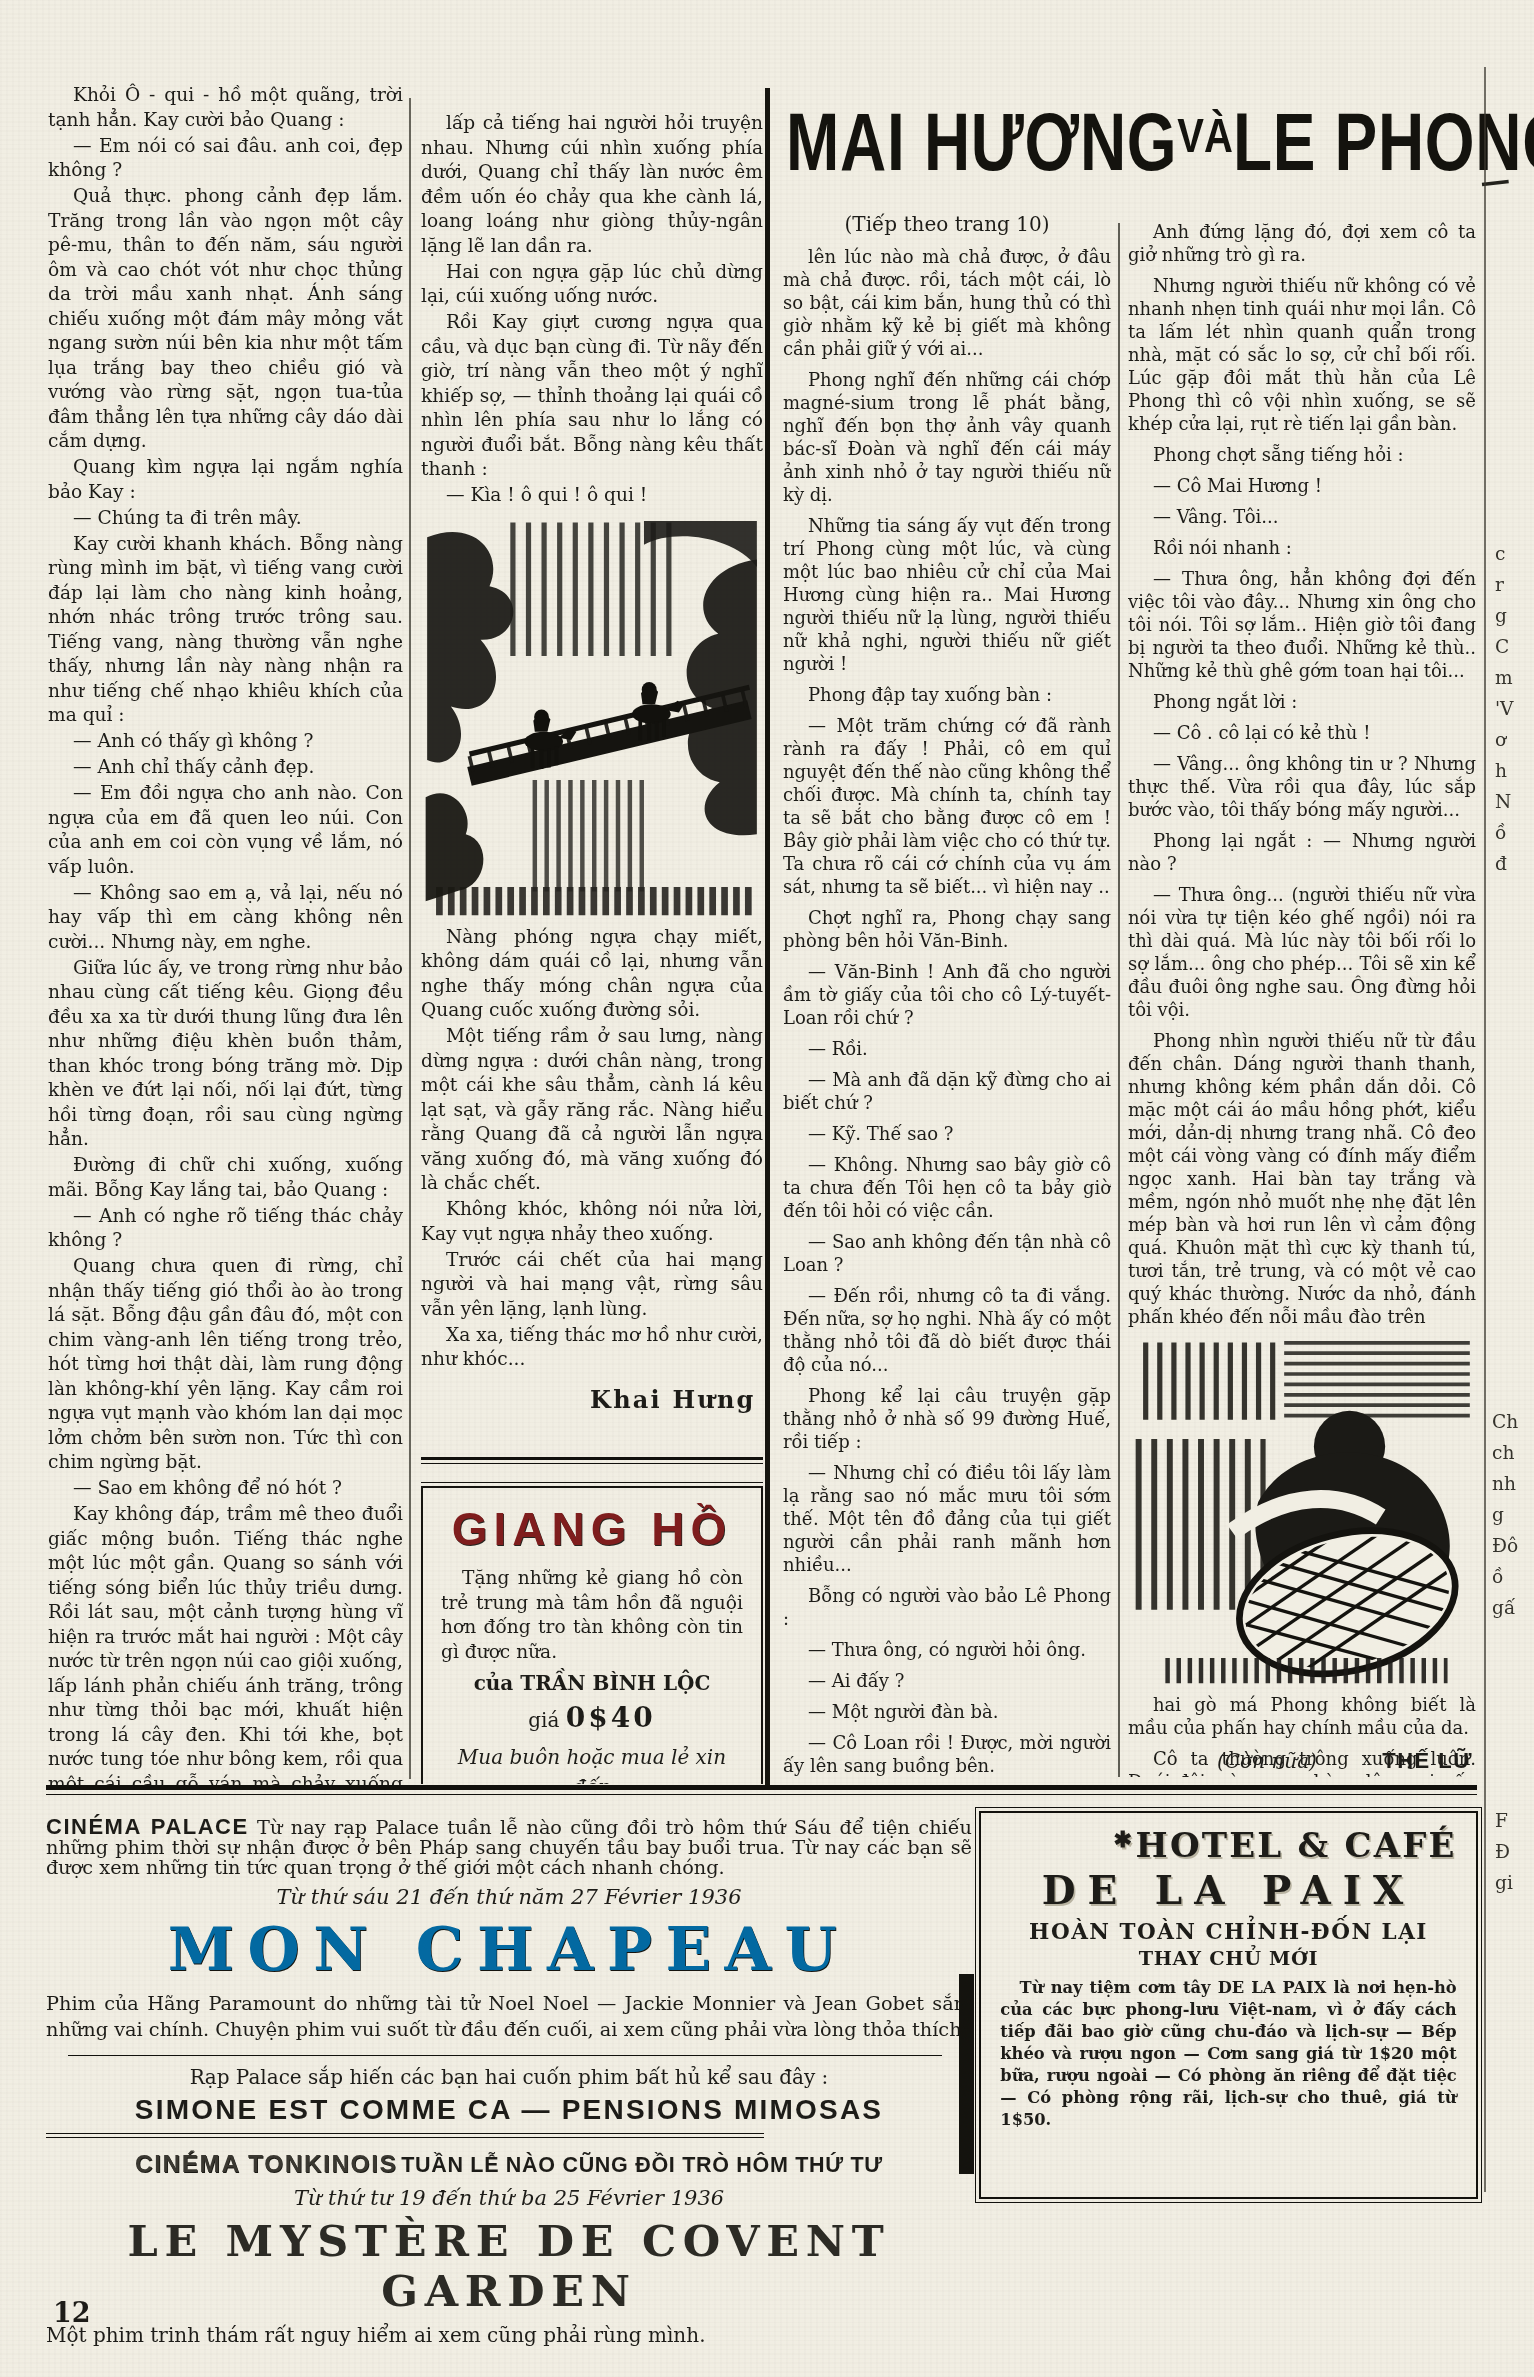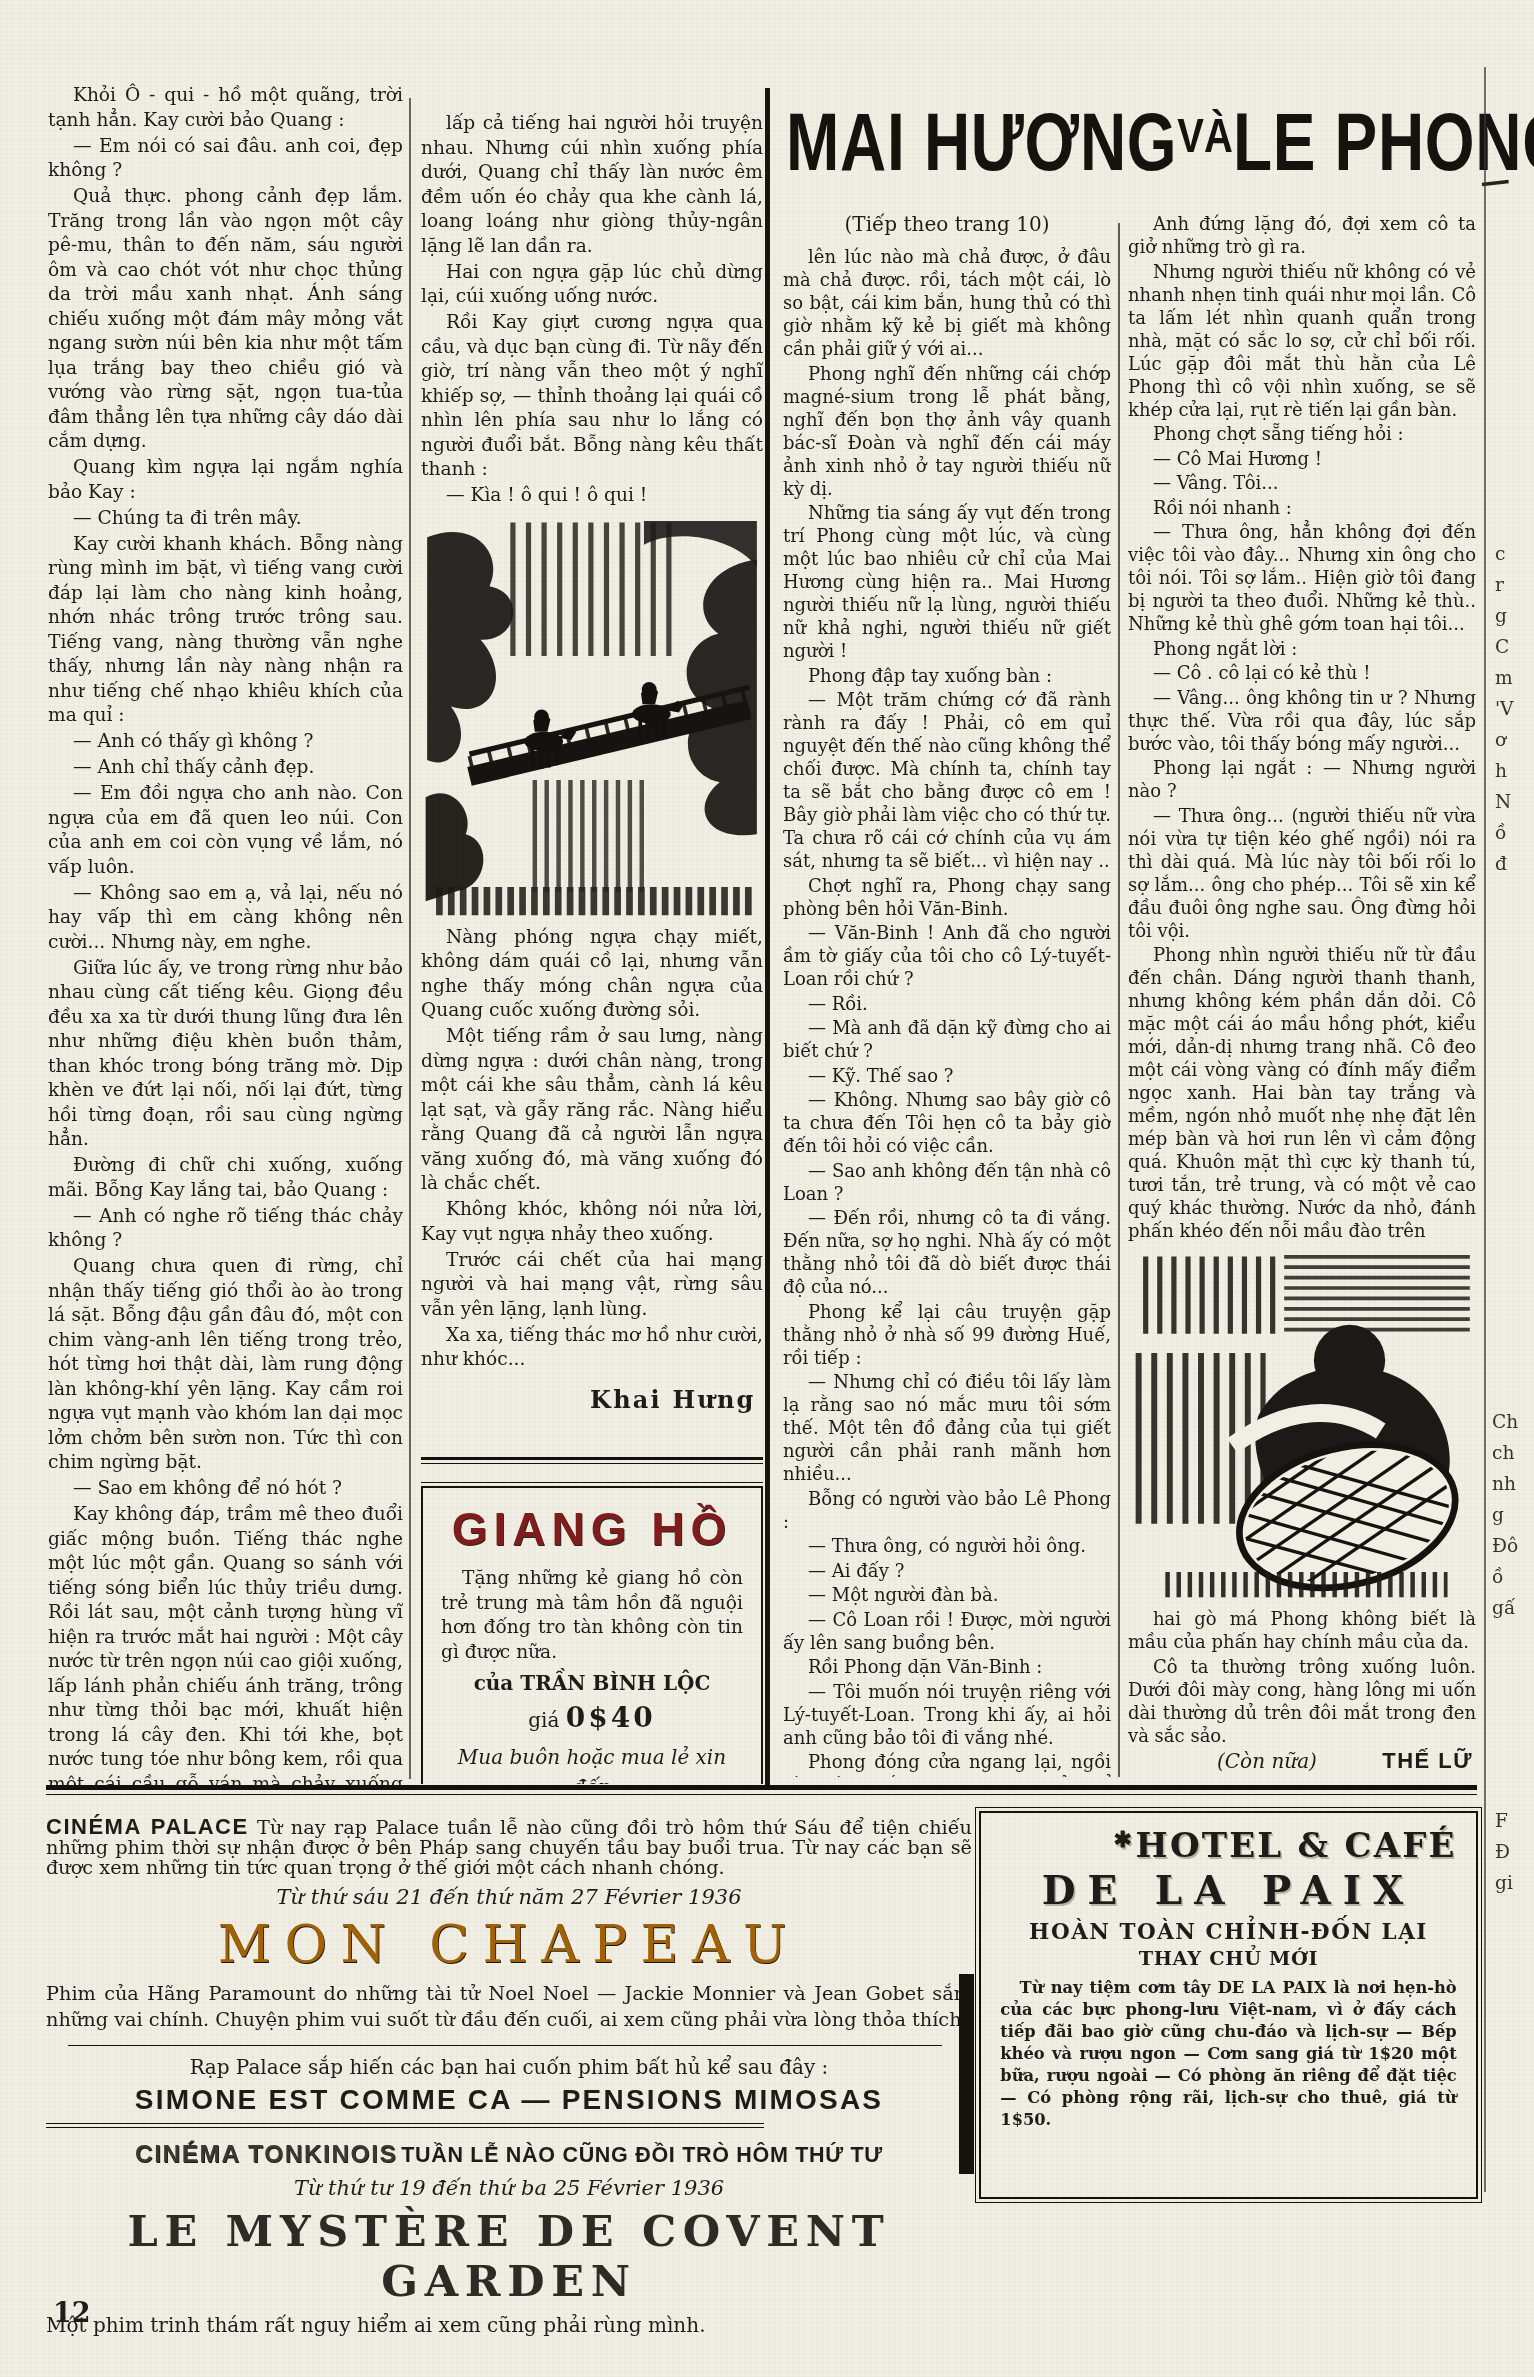--- a/index.html
+++ b/index.html
@@ -8,21 +8,21 @@
     background:#f1eee3;
     background-image:
       repeating-linear-gradient(0deg, rgba(60,50,30,0.015) 0 1.5px, transparent 1.5px 4.5px),
       repeating-linear-gradient(90deg, rgba(90,80,60,0.018) 0 2.2px, transparent 2.2px 6px);
     color:#1d1c18;
     font-family:"DejaVu Serif","Liberation Serif",serif;
   }
   .abs{position:absolute;}
   .col{overflow:hidden;}
   .para{margin:0 0 1.5px 0;text-indent:25px;text-align:justify;font-size:18.6px;line-height:24.5px;}
-  #colA .para, #colB .para{font-size:18px;line-height:23px;}
+  #colA .para, #colB .para{font-size:18px;line-height:23px;margin-top:8px;}
   .vline{background:#3a382f;}
   .rule-heavy{border-top:5.2px solid #12110d;border-bottom:1.5px solid #12110d;height:3.7px;}
   .rule-double{border-top:3px solid #12110d;border-bottom:1.5px solid #12110d;height:3px;}
   .rule-thin{border-top:1.5px solid #12110d;height:0;}
 
   
   #col1{left:48px;top:83px;width:355px;height:1703px;}
   #vline1{left:409px;top:98px;width:1.5px;height:1681px;opacity:.75;}
   #col2{left:421px;top:111px;width:342px;height:1673px;}
   .signature{text-align:right;font-weight:bold;font-size:24px;letter-spacing:2.2px;margin:13.4px 7.4px 0 0;}
@@ -64,21 +64,21 @@
   #edge2{left:1492px;top:1406px;width:42px;height:312px;}
   #edge3{left:1495px;top:1805px;width:39px;height:163px;}
   #title-dash{left:1480px;top:163px;font-size:30px;font-weight:bold;transform:rotate(-6deg);color:#23221c;}
 
   
   #hrule-bottom{left:46px;top:1785px;width:1431px;}
   #cinema{left:46px;top:1817px;width:926px;}
   .cine-lead{font-size:19.3px;line-height:20px;text-align:justify;margin:0;}
   .cine-name{font-family:"Liberation Sans",sans-serif;font-weight:bold;font-size:22px;letter-spacing:1.5px;}
   .cine-date{font-style:italic;font-size:21px;text-align:center;margin:7.4px 0 3px;}
-  .cine-feature{font-weight:normal;font-size:52px;letter-spacing:13.4px;text-align:center;color:#a16207;
+  .cine-feature{font-weight:bold;font-size:60px;letter-spacing:13.4px;text-align:center;color:#0369a1;
     text-shadow:0.7px 0.7px 0 #15140f;margin:4.5px 0 7.4px;}
   .cine-desc{font-size:19.3px;line-height:26px;text-align:justify;margin:0;}
   #cinema .rule-thin{margin:12px 30px 9px 22px;}
   .cine-note{font-size:20px;text-align:center;margin:0 0 4.5px;}
   .cine-simone{font-family:"Liberation Sans",sans-serif;font-weight:bold;font-size:28px;letter-spacing:2.2px;text-align:center;margin:1.5px 0 7.4px;}
   .rule-dthin{border-top:1.5px solid #12110d;border-bottom:0.7px solid #12110d;height:3px;margin:4.5px 208px 12px 0;}
   .cine-tonk{text-align:center;margin:0 0 4.5px;}
   .tonk-name{font-family:"Liberation Sans",sans-serif;font-weight:bold;font-size:24.5px;letter-spacing:1.5px;color:#3a3831;text-shadow:0.7px 0.7px 0 #191813;}
   .tonk-rest{font-family:"Liberation Sans",sans-serif;font-weight:bold;font-size:21.5px;letter-spacing:0.7px;}
   .cine-mystere{font-weight:bold;font-size:43px;letter-spacing:6.7px;text-align:center;color:#2c2b25;margin:6px 0 7.4px;}

